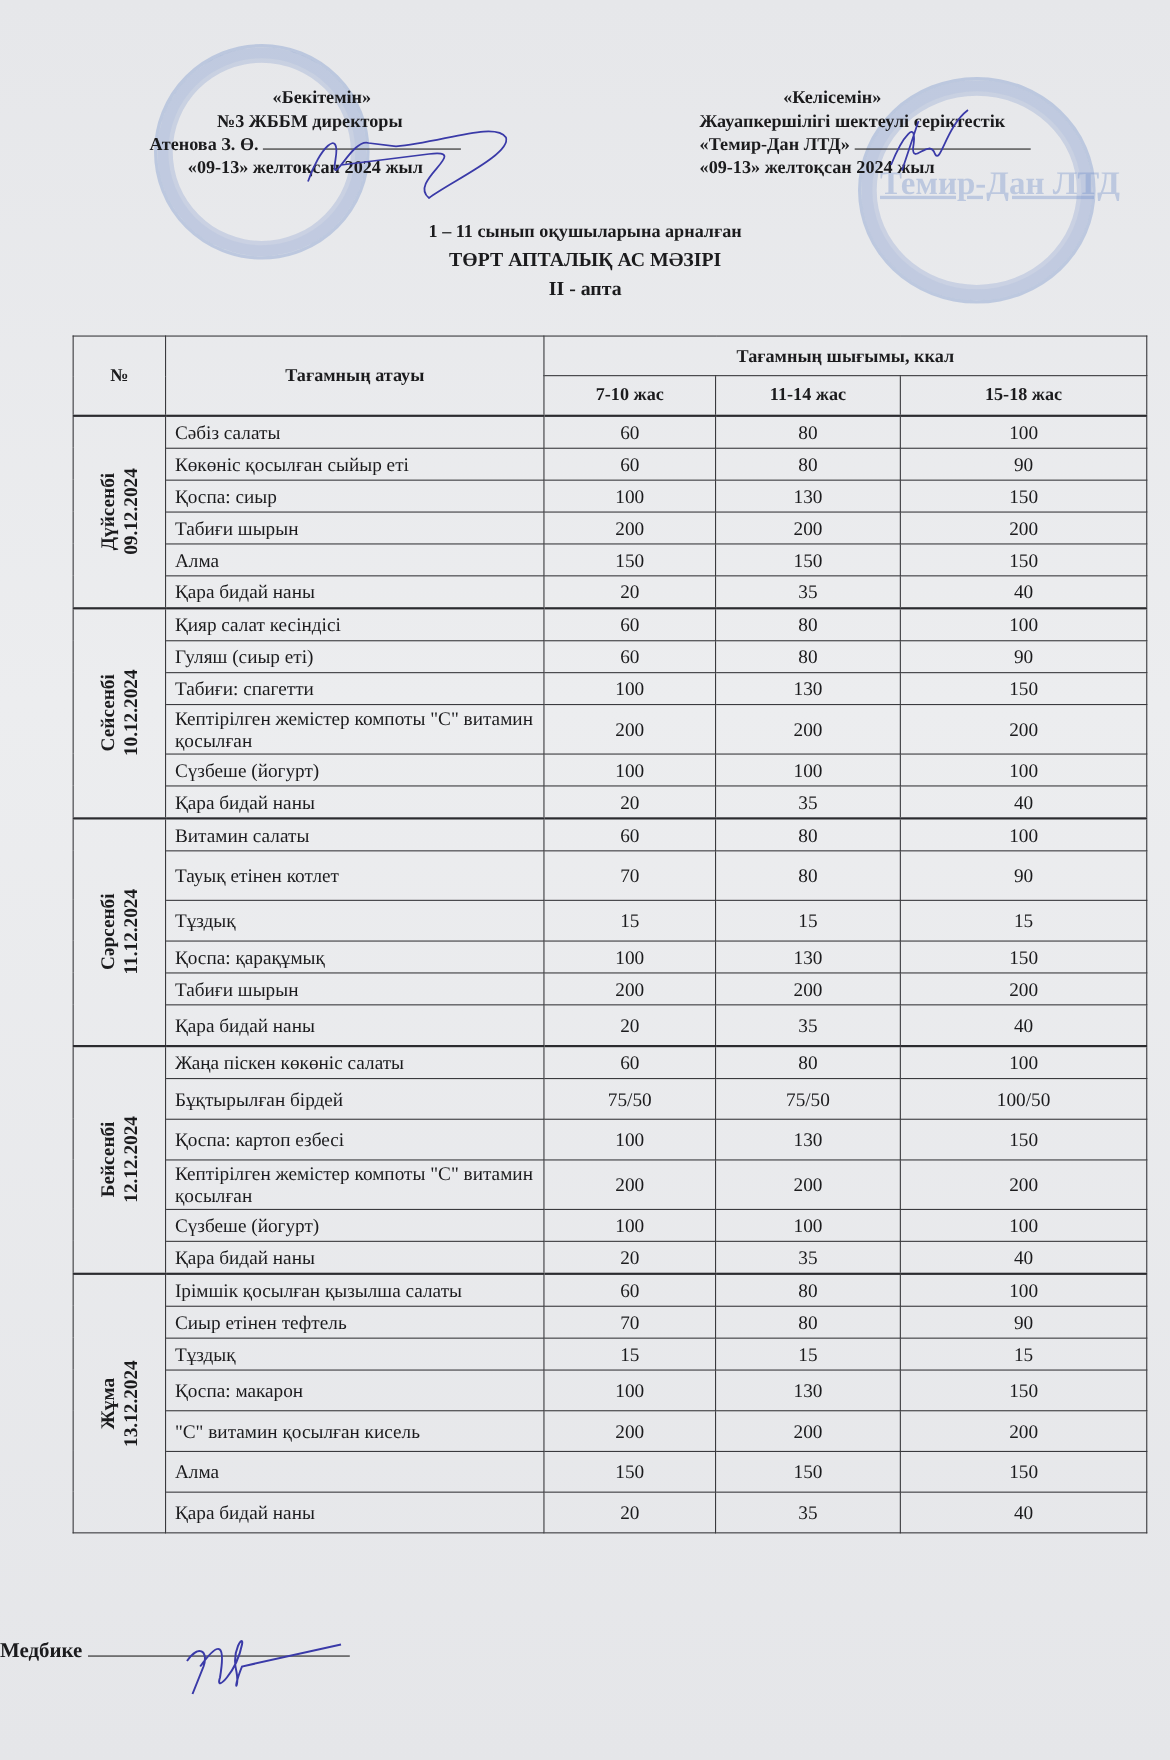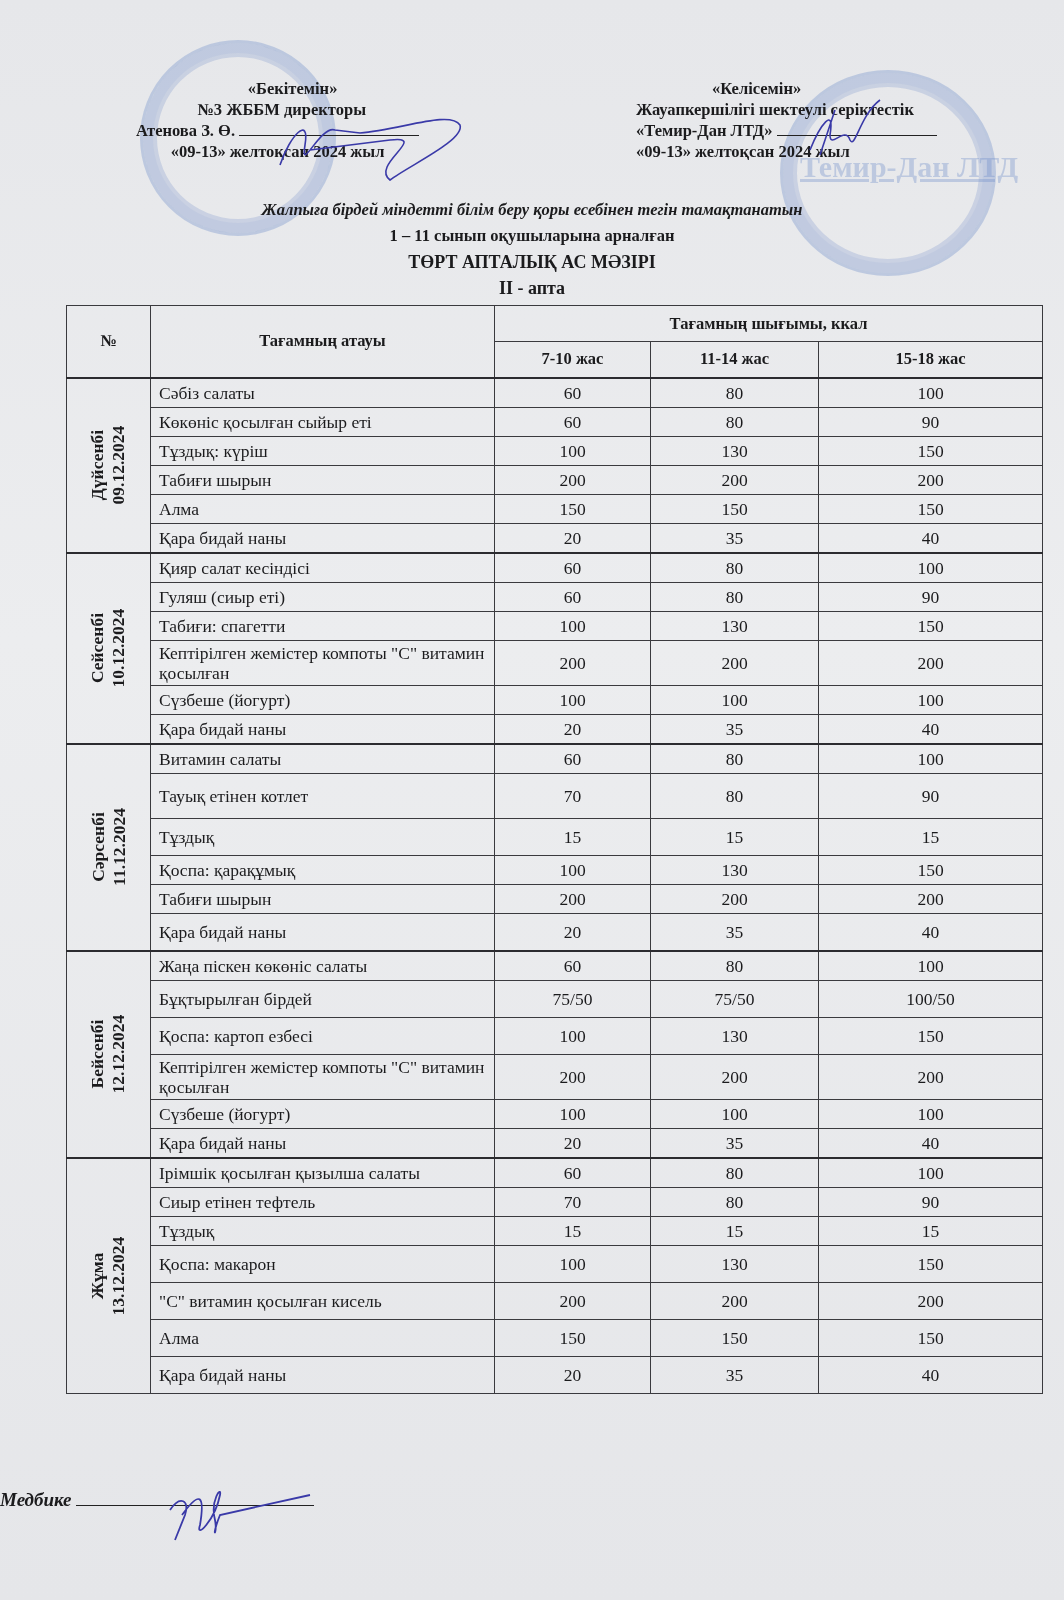--- a/index.html
+++ b/index.html
@@ -59,21 +59,21 @@
     .day-label {
       display: inline-block; transform: rotate(-90deg); white-space: nowrap;
       font-weight: bold; font-size: 17.5px; line-height: 21px; text-align: center;
     }
     table.menu td.food { padding-left: 8px; }
     table.menu tr.tall td { height: 44px; }
     table.menu tr.mid td { height: 36px; }
     table.menu tr.group-start td { border-top: 2.2px solid #2b2b2f; margin-top: 36px; }
 
     .footer {
-      position: absolute; left: 0; top: 1487px; font-weight: bold; font-size: 19px; white-space: nowrap; font-style: italic;
+      position: absolute; left: 0; top: 1487px; font-weight: bold; font-size: 19px; white-space: nowrap;
     }
     .footer .line { display: inline-block; width: 238px; border-bottom: 1.5px solid #222; height: 18px; vertical-align: baseline; }
   </style>
 </head>
 <body>
 
 <div class="page">
 
   <div class="stamp stamp-left"></div>
   <div class="stamp stamp-right"></div>
@@ -100,21 +100,20 @@
   </div>
 
   <svg class="signature" style="left:250px;top:105px" width="220" height="80">
     <path d="M30 60 C40 30, 60 10, 55 40 S70 20, 85 25 L110 28 C150 25, 200 5, 210 20 C215 35, 160 60, 140 75 C120 60, 180 30, 140 35 L60 45" fill="none" stroke="#3a3aa8" stroke-width="1.6"></path>
   </svg>
   <svg class="signature" style="left:800px;top:95px" width="90" height="70">
     <path d="M10 55 C20 30, 35 10, 30 40 C30 55, 45 30, 50 45 C55 55, 60 20, 80 5 M20 60 L35 15" fill="none" stroke="#3a3aa8" stroke-width="1.6"></path>
   </svg>
 
   <div class="headings">
-    <div class="h-main">Жалпыға бірдей міндетті білім беру қоры есебінен тегін тамақтанатын</div>
     <div>1 – 11 сынып оқушыларына арналған</div>
     <div class="h-menu">ТӨРТ АПТАЛЫҚ АС МӘЗІРІ</div>
     <div class="h-week">II - апта</div>
   </div>
 
   <table class="menu">
     <colgroup>
       <col style="width:84px">
         <col style="width:344px">
         <col style="width:156px">
@@ -142,21 +141,21 @@
         <td class="num">80</td>
         <td class="num">100</td>
       </tr>
       <tr>
         <td class="food">Көкөніс қосылған сыйыр еті</td>
         <td class="num">60</td>
         <td class="num">80</td>
         <td class="num">90</td>
       </tr>
       <tr>
-        <td class="food">Тұздық: күріш</td>
+        <td class="food">Қоспа: сиыр</td>
         <td class="num">100</td>
         <td class="num">130</td>
         <td class="num">150</td>
       </tr>
       <tr>
         <td class="food">Табиғи шырын</td>
         <td class="num">200</td>
         <td class="num">200</td>
         <td class="num">200</td>
       </tr>

